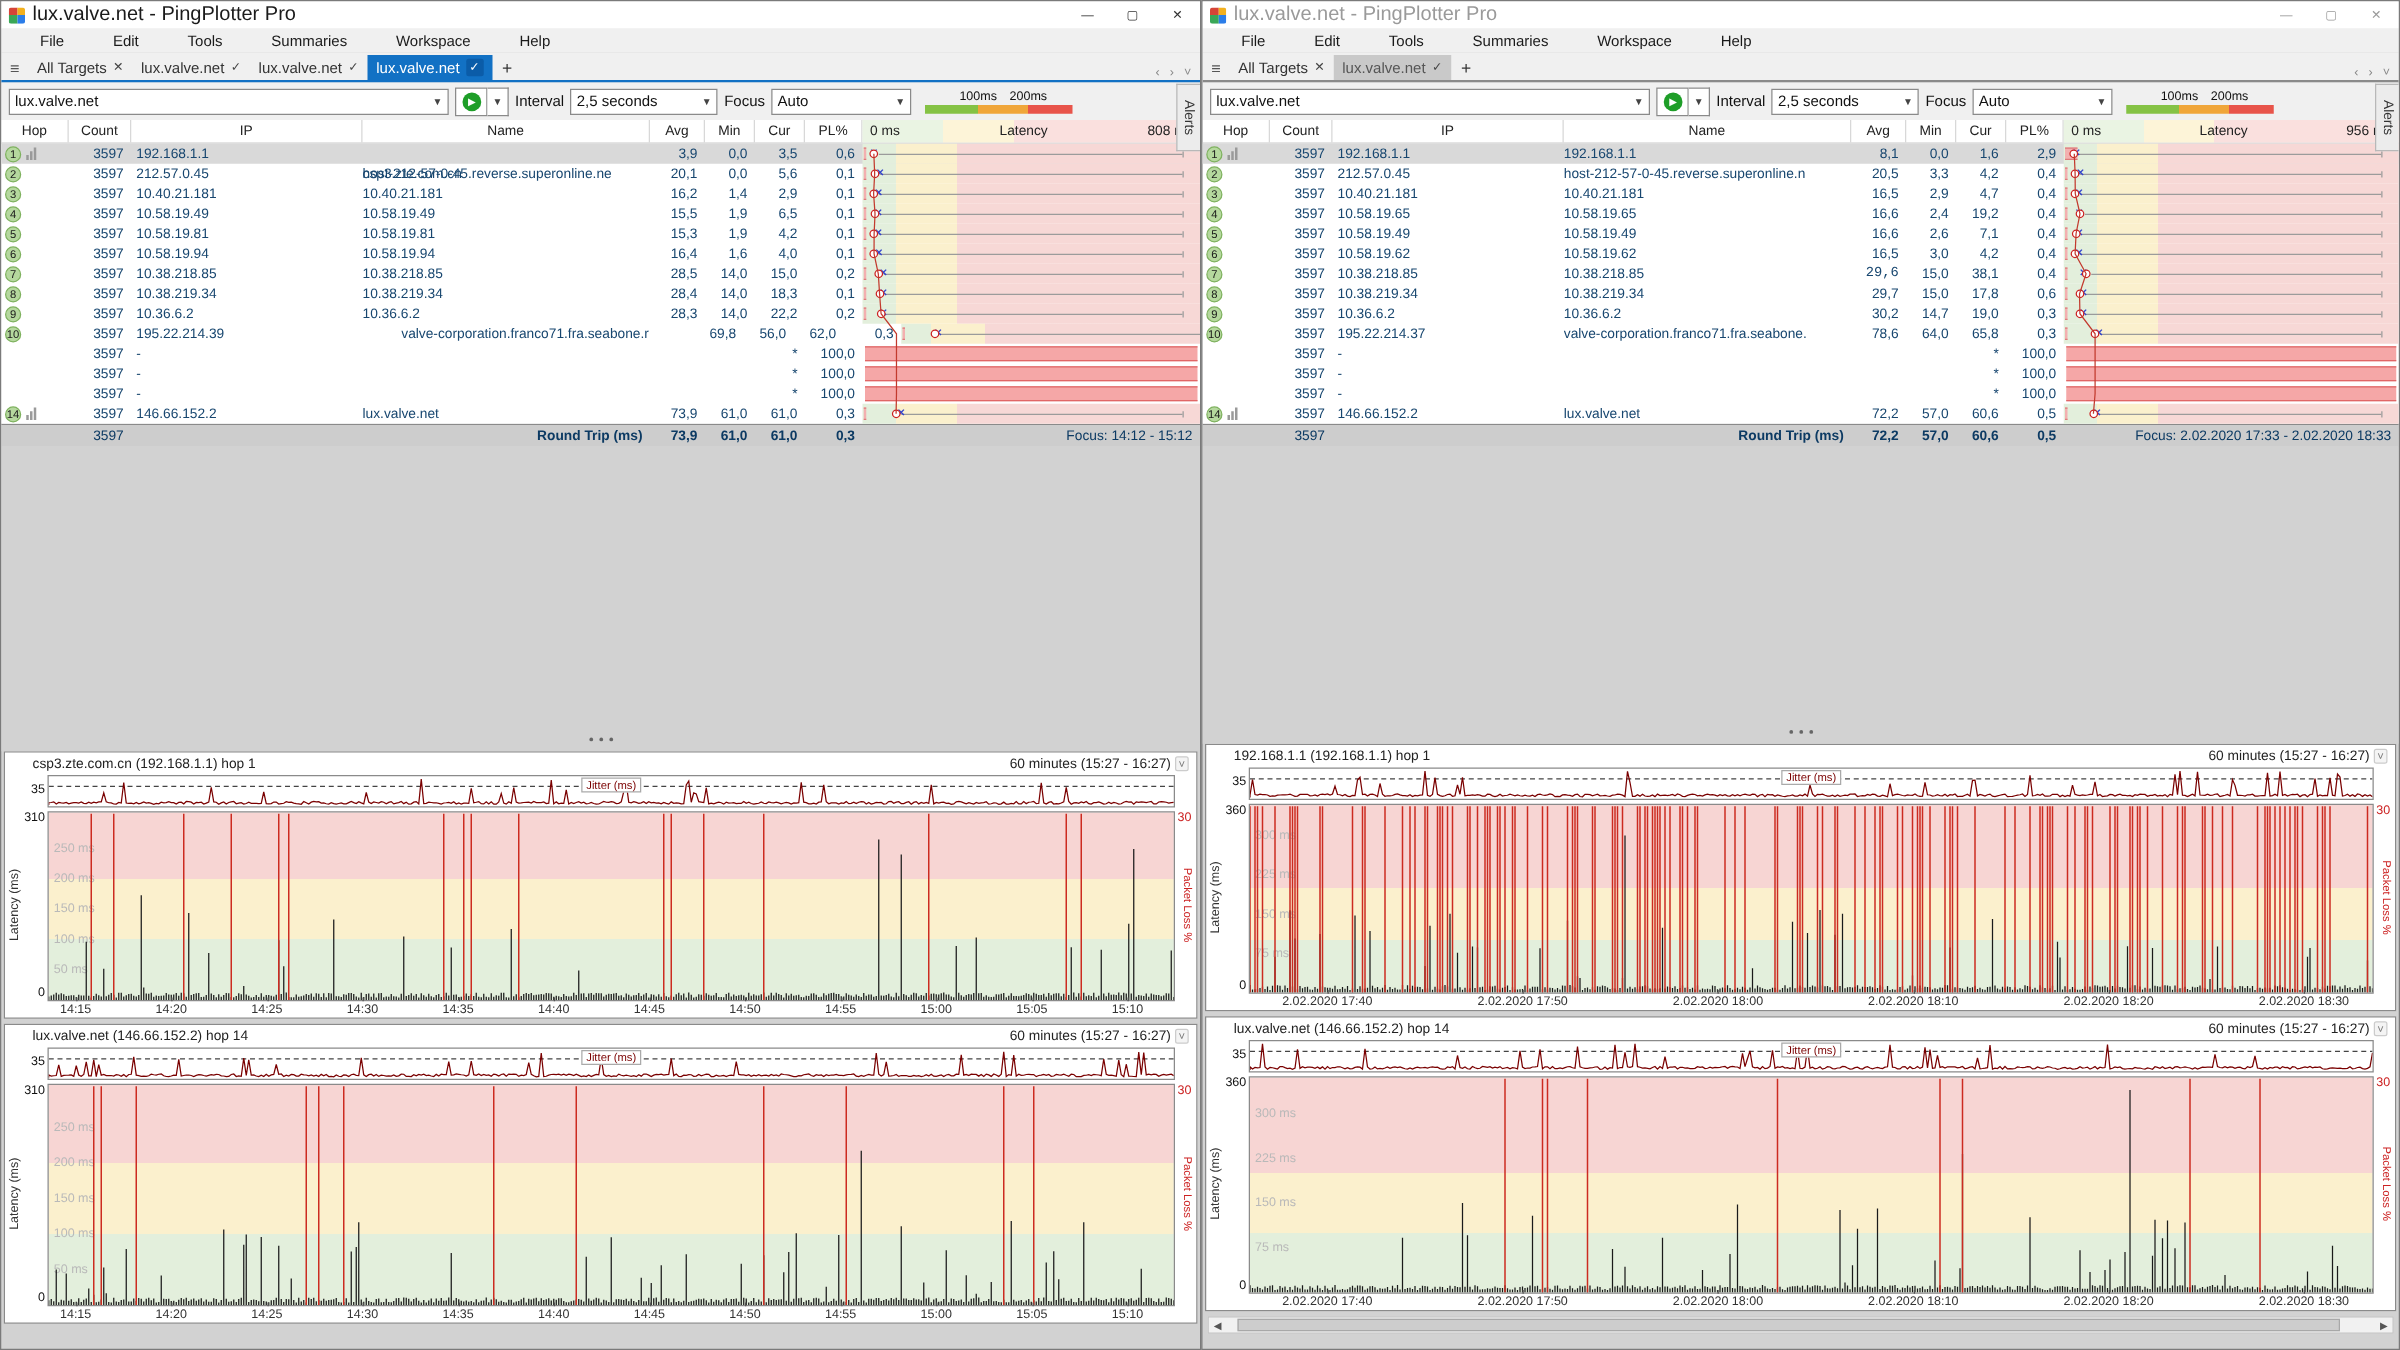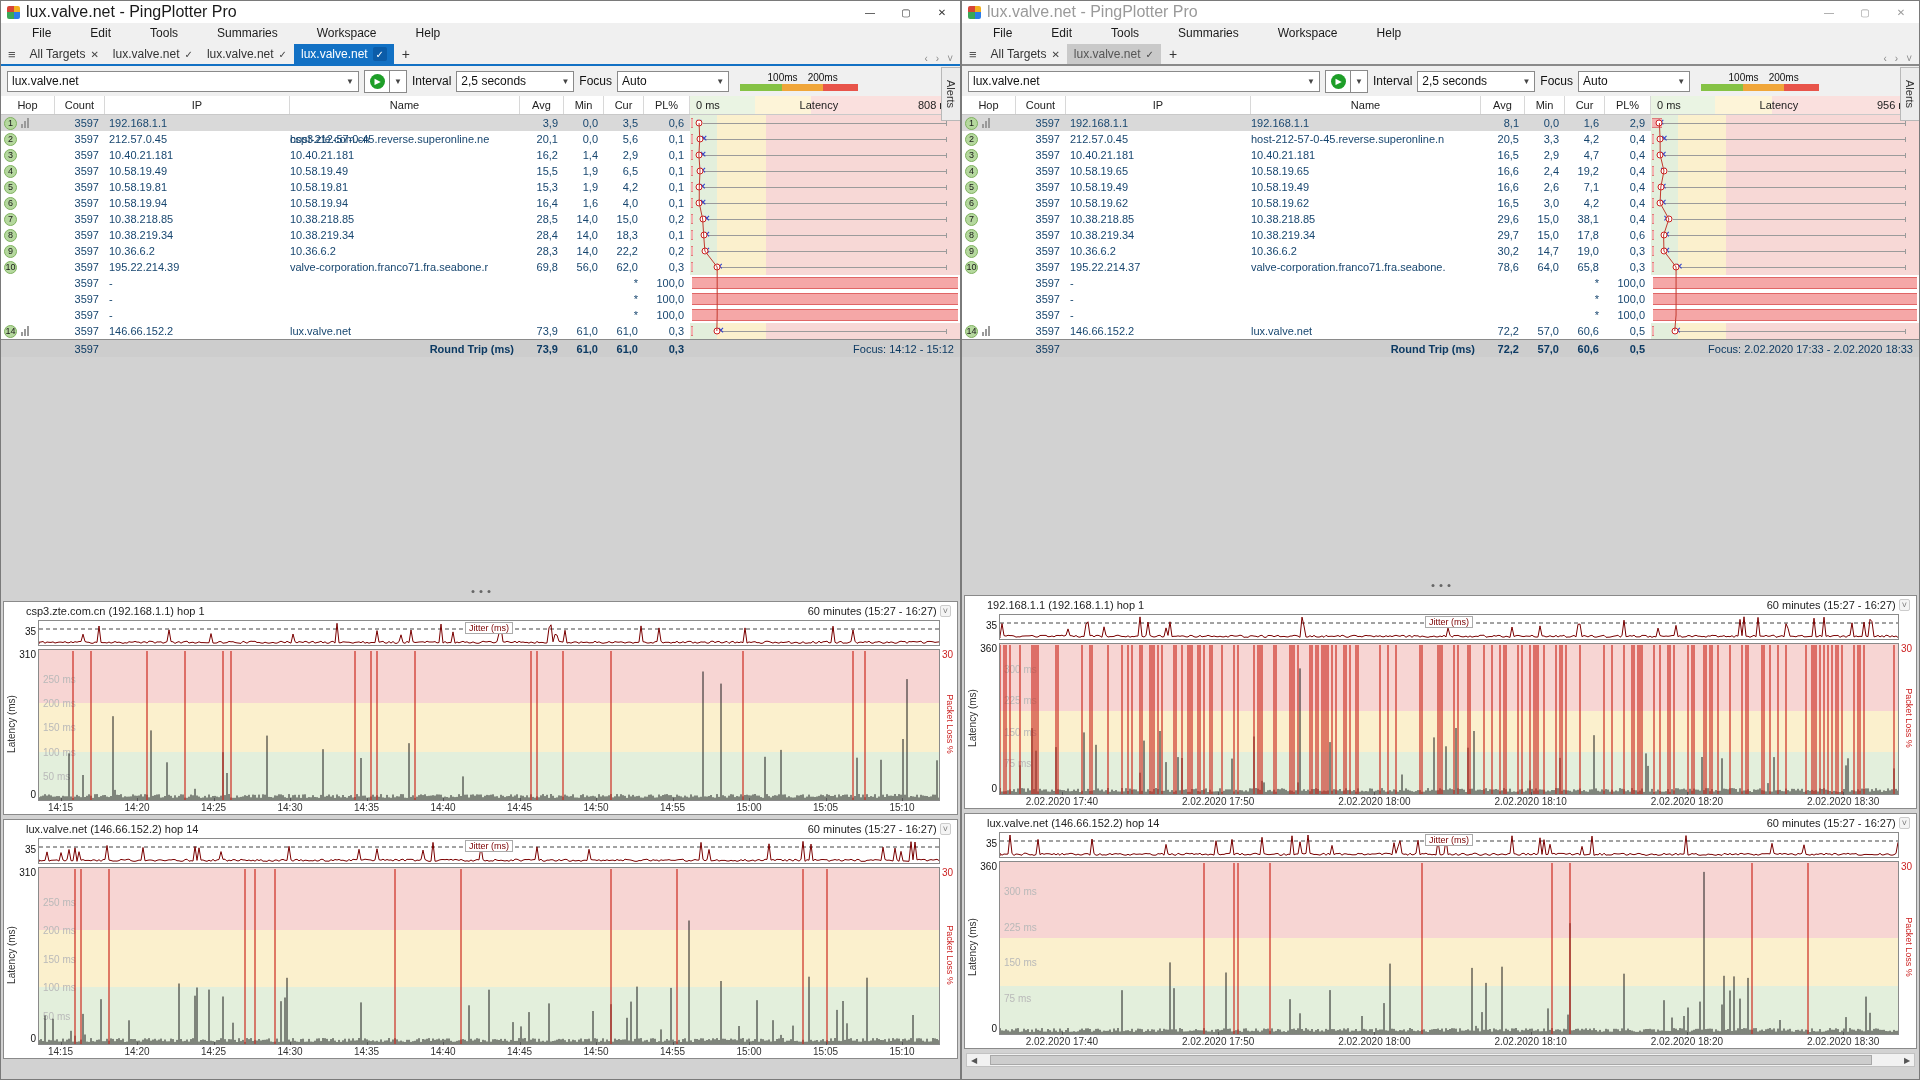--- a/index.html
+++ b/index.html
@@ -539,21 +539,21 @@
             <div class="hopwrap">
               <div class="hopbadge">10</div>
             </div>
           </div>
           <div class="tcell num" style="width: 50px; flex: 0 0 50px;">
             <span>3597</span>
           </div>
           <div class="tcell" style="width: 185px; flex: 0 0 185px; padding-left: 4px;">
             <span>195.22.214.39</span>
           </div>
-          <div class="tcell" style="width: 230px; flex: 0 0 230px;">
+          <div class="tcell" style="width: 230px; flex: 0 0 230px; margin-left: 31px;">
             <span>valve-corporation.franco71.fra.seabone.r</span>
           </div>
           <div class="tcell num" style="width: 44px; flex: 0 0 44px; justify-content: flex-end;">
             <span>69,8</span>
           </div>
           <div class="tcell num" style="width: 40px; flex: 0 0 40px;">
             <span>56,0</span>
           </div>
           <div class="tcell num" style="width: 40px; flex: 0 0 40px;">
             <span>62,0</span>
@@ -1186,21 +1186,21 @@
           </div>
           <div class="tcell num" style="width: 50px; flex: 0 0 50px;">
             <span>3597</span>
           </div>
           <div class="tcell" style="width: 185px; flex: 0 0 185px; padding-left: 4px;">
             <span>10.38.218.85</span>
           </div>
           <div class="tcell" style="width: 230px; flex: 0 0 230px;">
             <span>10.38.218.85</span>
           </div>
-          <div class="tcell num" style="width: 44px; flex: 0 0 44px;">
+          <div class="tcell num" style="width: 44px; flex: 0 0 44px; font-family: Liberation Mono, monospace;">
             <span>29,6</span>
           </div>
           <div class="tcell num" style="width: 40px; flex: 0 0 40px;">
             <span>15,0</span>
           </div>
           <div class="tcell num" style="width: 40px; flex: 0 0 40px;">
             <span>38,1</span>
           </div>
           <div class="tcell num" style="width: 46px; flex: 0 0 46px;">
             <span>0,4</span>

